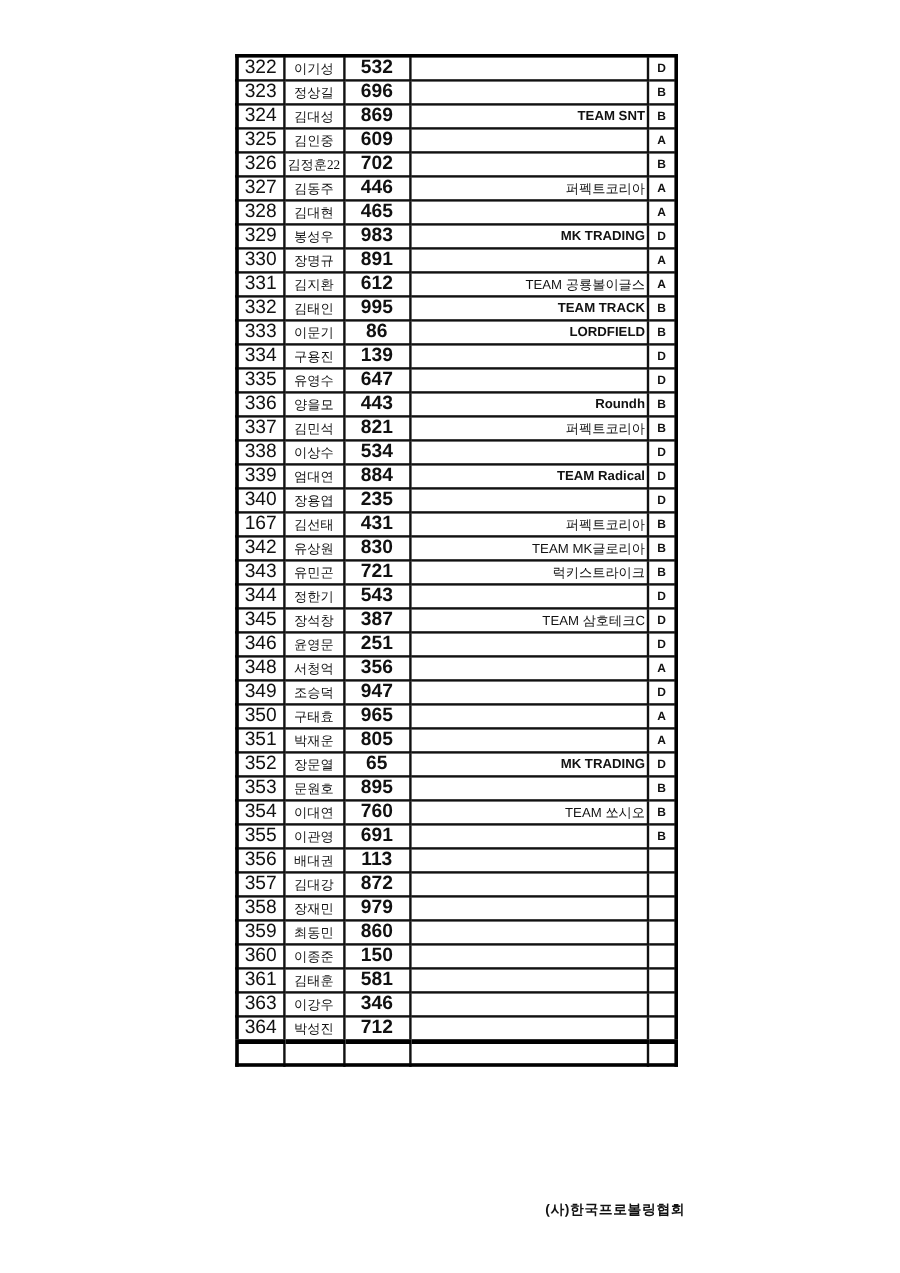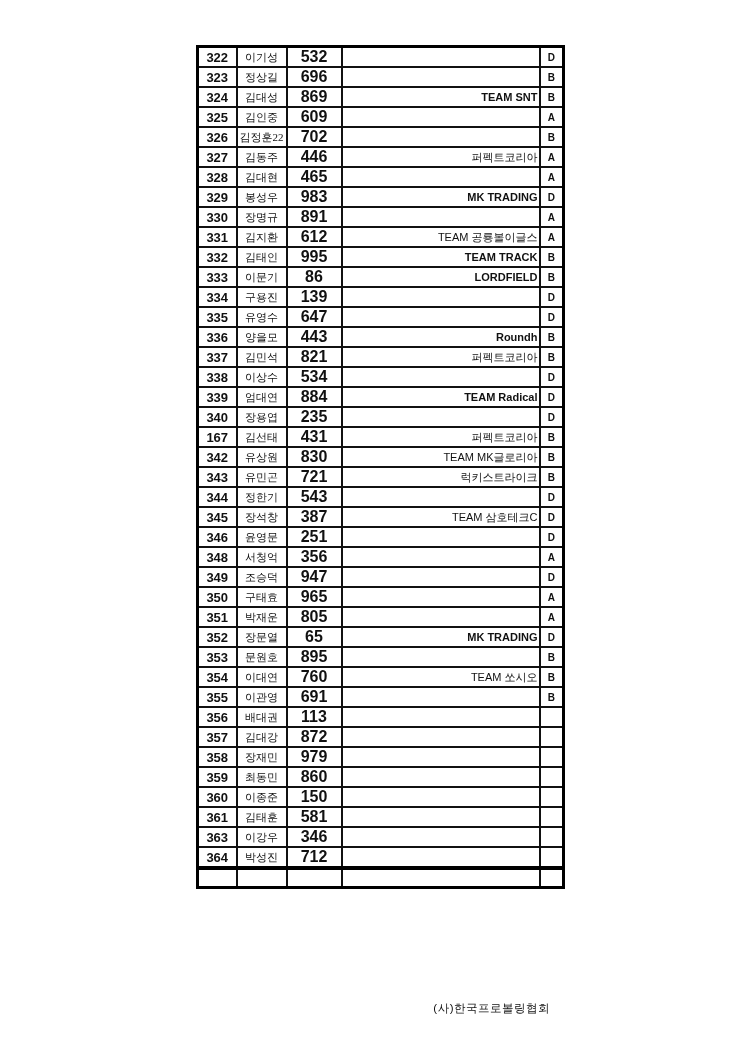--- a/index.html
+++ b/index.html
@@ -28,33 +28,33 @@
     border: 2px solid #111111;
     height: 19.7px;
     padding: 0 1px;
     text-align: center;
     vertical-align: middle;
     overflow: hidden;
     white-space: nowrap;
     color: #111111;
     box-sizing: border-box;
   }
-  .col-no   { font-weight: bold; font-size: 13px; }
+  .col-no   { font-weight: normal; font-size: 16px; }
   .col-name { font-weight: normal; font-size: 11px; font-family: Liberation Serif, serif; }
   .col-num  { font-weight: bold; font-size: 16px; }
   .col-team { font-weight: normal; font-size: 11px; text-align: right; }
   .col-team.bold { font-weight: bold; }
   .col-grade{ font-weight: bold; font-size: 10px; }
   tr:last-child td { border-top: 4px solid #000000; }
   .footer {
     position: absolute;
     top: 1001px;
-    right: 200px;
+    right: 179px;
     font-size: 11.5px;
-    font-weight: normal;
+    font-weight: bold;
     color: #111111;
     letter-spacing: 0.5px;
   }
 </style>
 </head>
 <body>
 
 <div class="page">
 
   <table class="roster">

